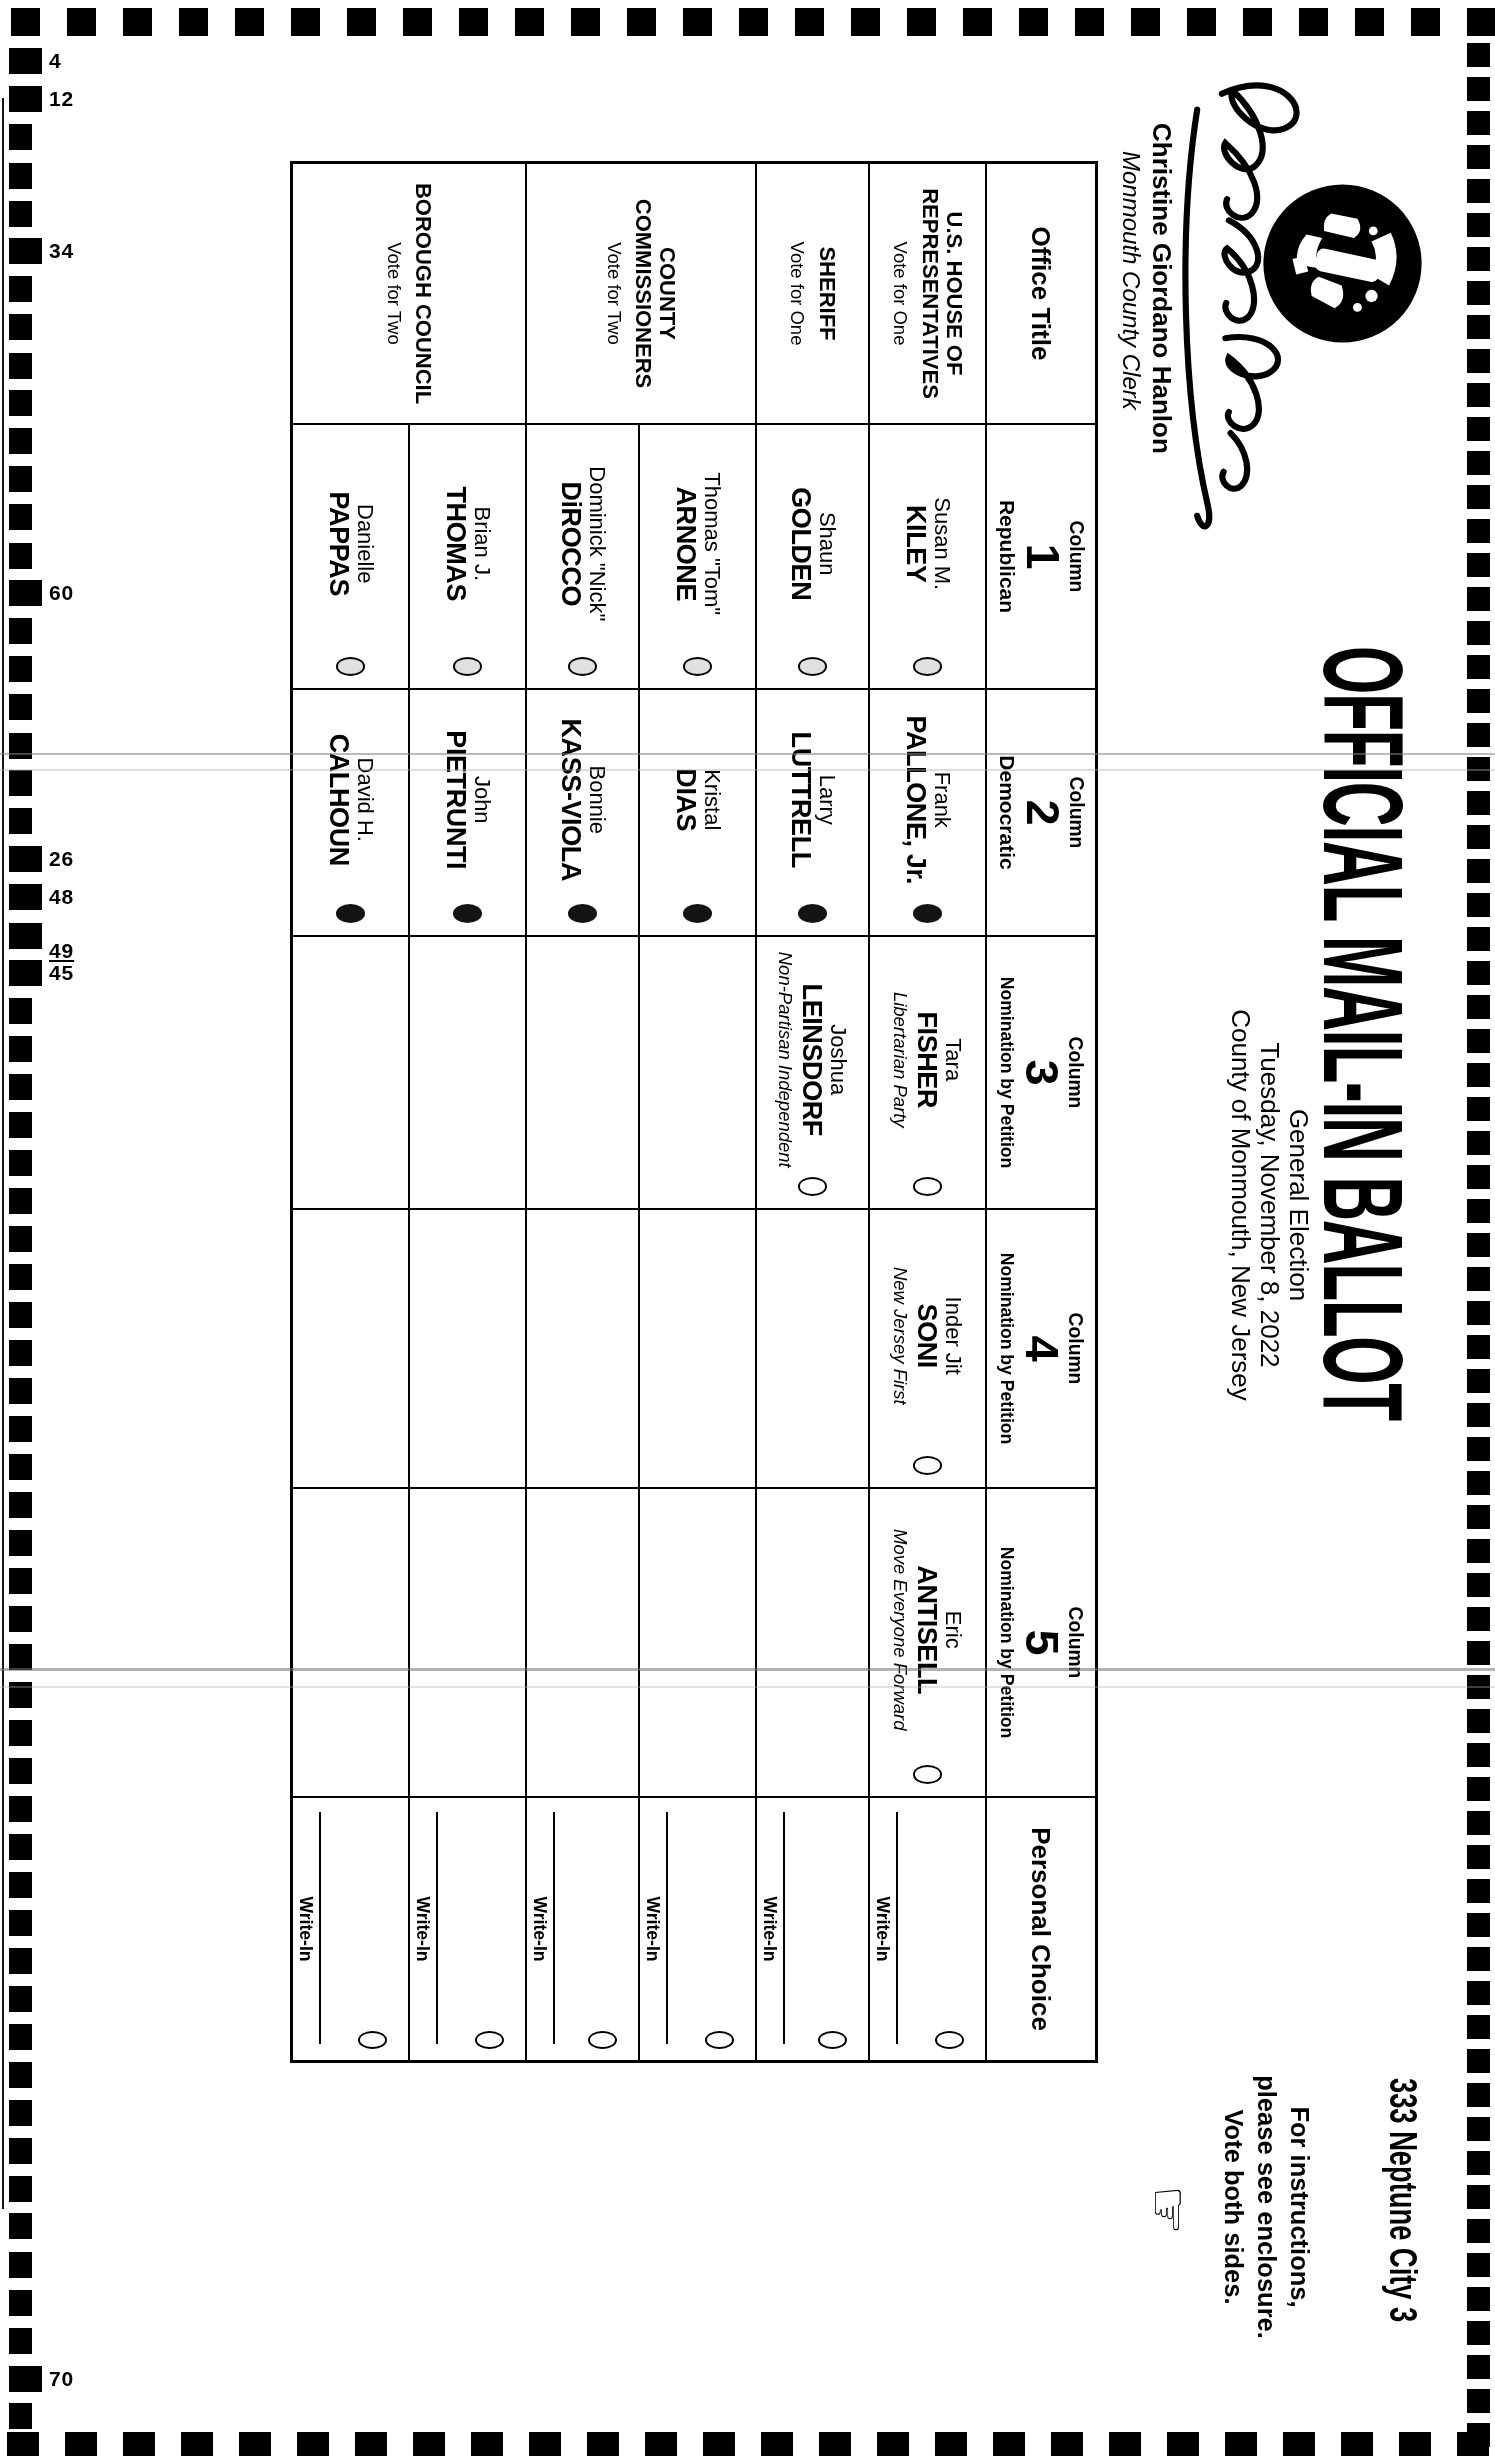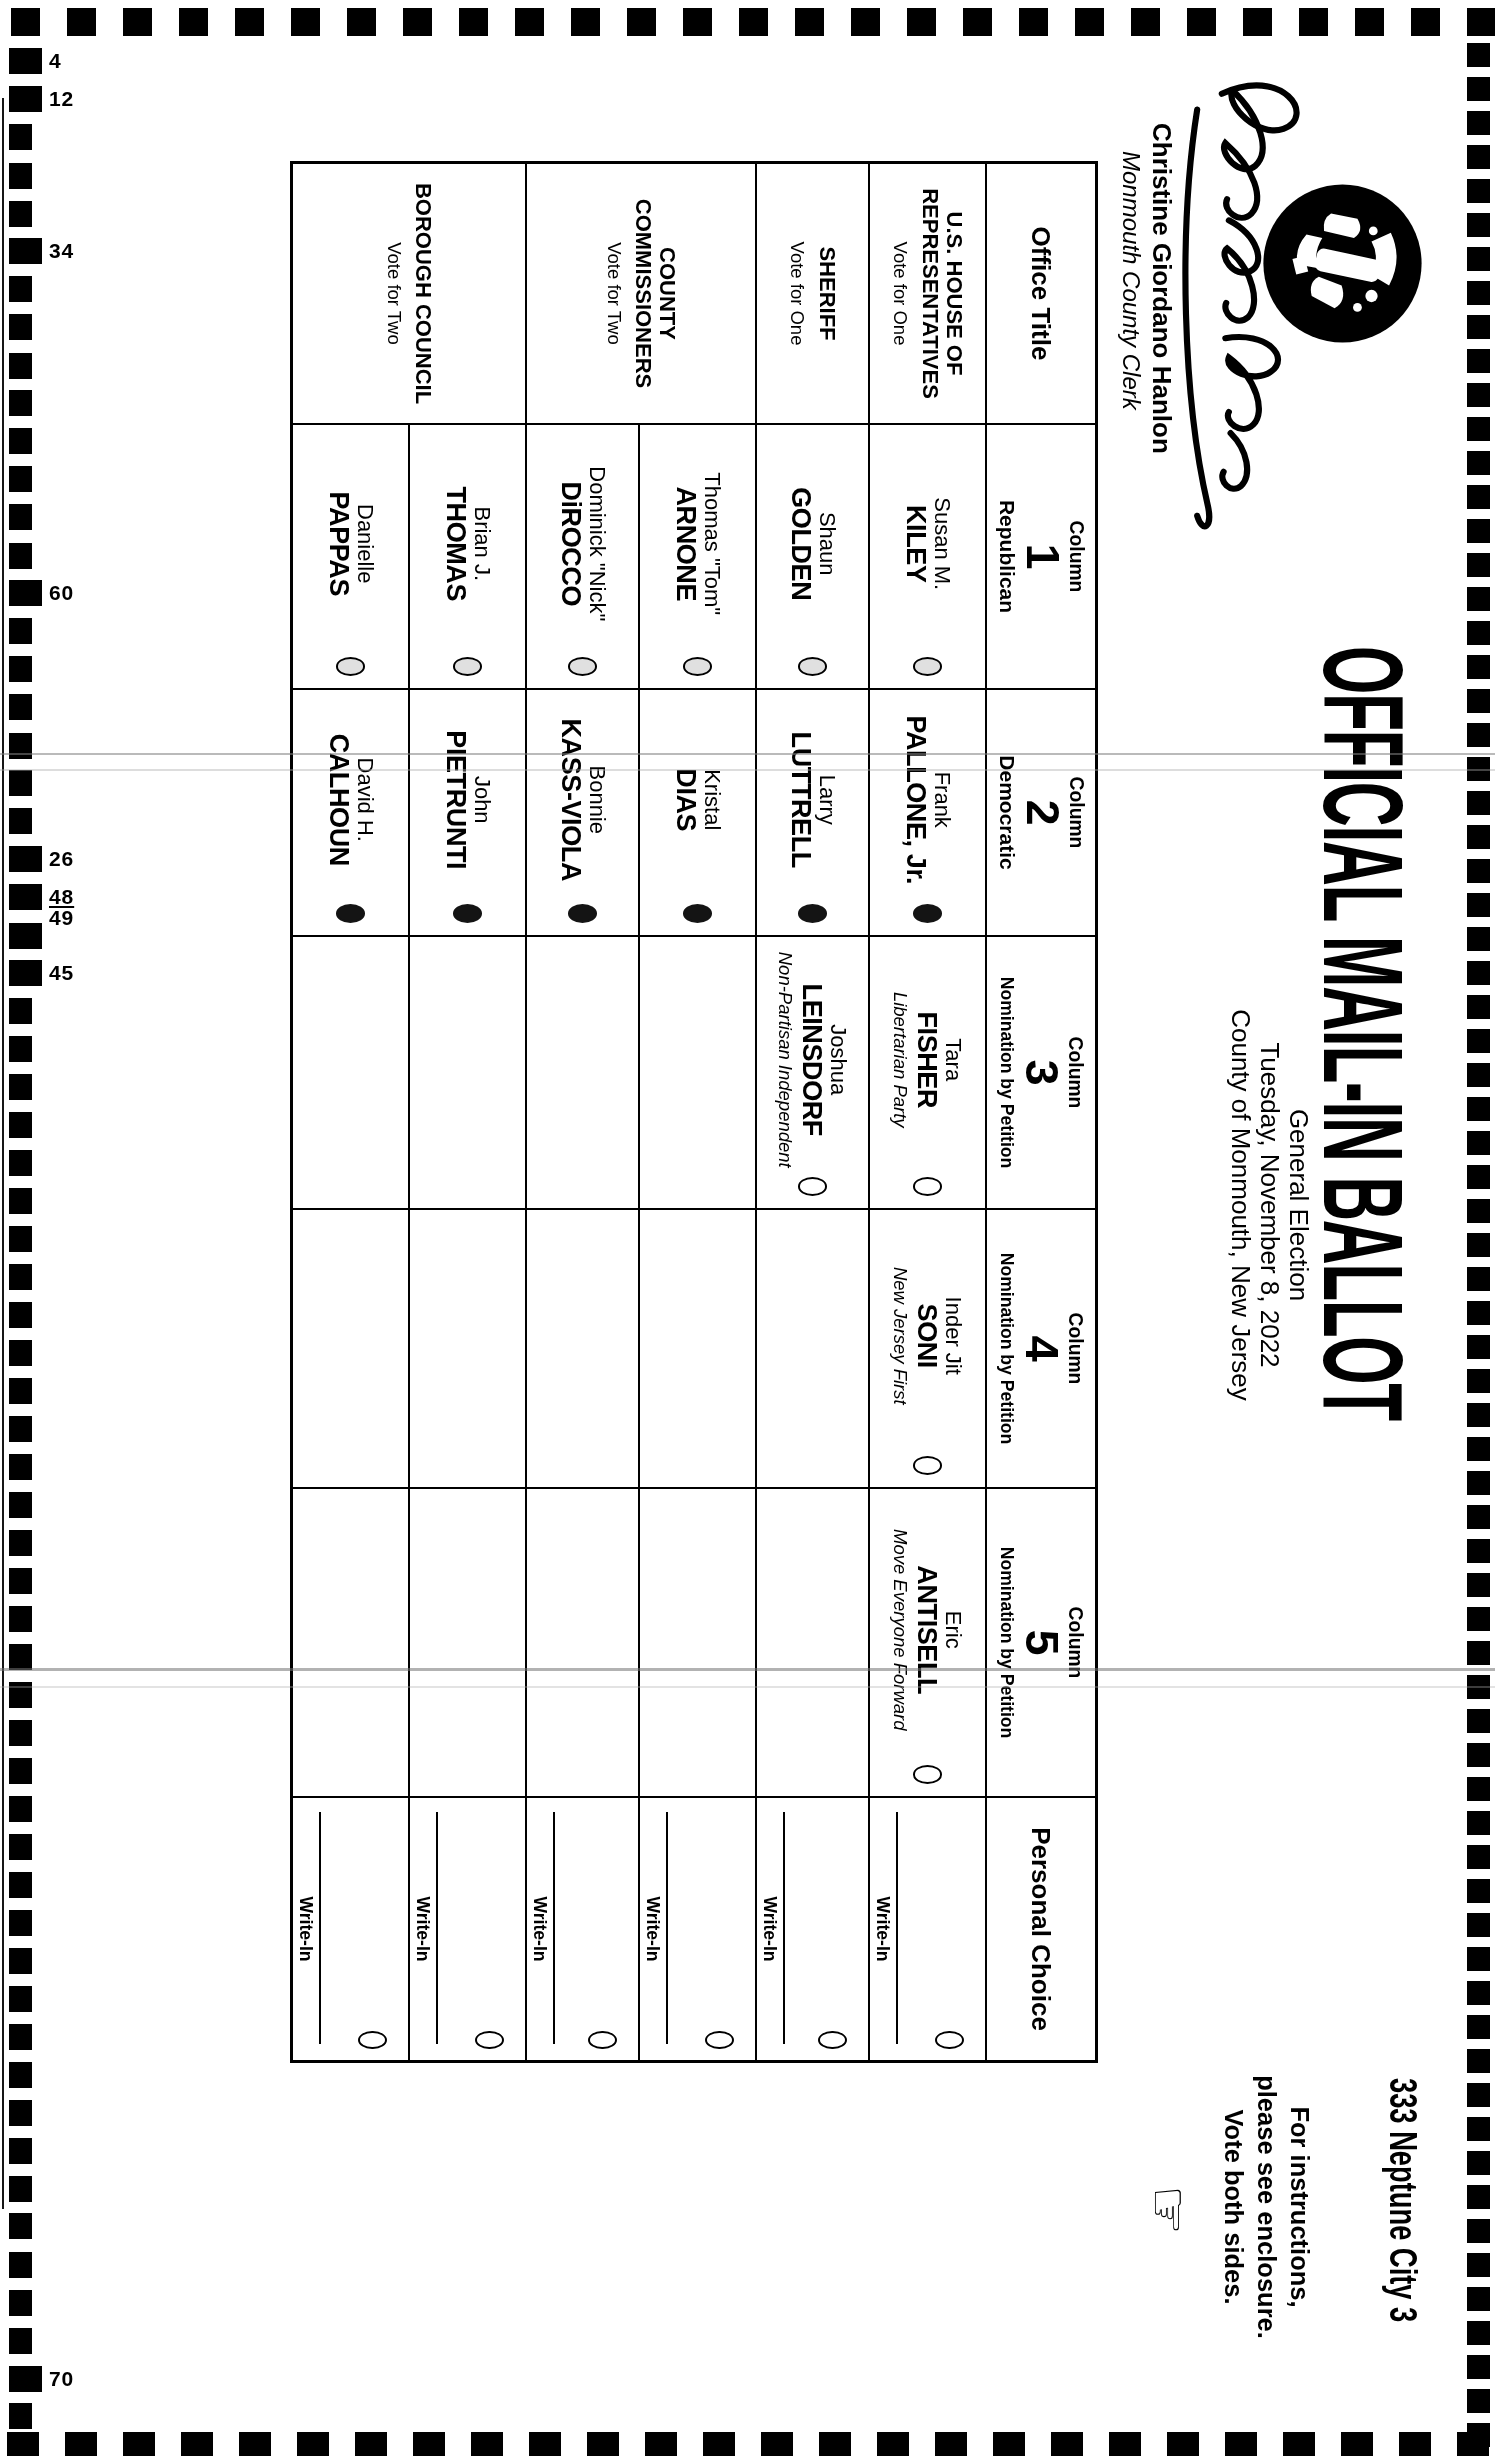--- a/index.html
+++ b/index.html
@@ -110,23 +110,23 @@
     <span class="mark-label" style="top: 580px;">60</span>
     <div class="mark" style="top: 618px; width: 23px;"></div>
     <div class="mark" style="top: 656px; width: 23px;"></div>
     <div class="mark" style="top: 694px; width: 23px;"></div>
     <div class="mark" style="top: 733px; width: 23px;"></div>
     <div class="mark" style="top: 770px; width: 23px;"></div>
     <div class="mark" style="top: 808px; width: 23px;"></div>
     <div class="mark" style="top: 846px; width: 33px;"></div>
     <span class="mark-label" style="top: 846px;">26</span>
     <div class="mark" style="top: 884px; width: 33px;"></div>
-    <span class="mark-label" style="top: 884px; text-decoration: underline;">48</span>
+    <span class="mark-label" style="top: 884px;">48</span>
     <div class="mark" style="top: 923px; width: 33px;"></div>
-    <span class="mark-label" style="top: 905px;">49</span>
+    <span class="mark-label" style="top: 938px; text-decoration: underline;">49</span>
     <div class="mark" style="top: 960px; width: 33px;"></div>
     <span class="mark-label" style="top: 960px;">45</span>
     <div class="mark" style="top: 998px; width: 23px;"></div>
     <div class="mark" style="top: 1036px; width: 23px;"></div>
     <div class="mark" style="top: 1074px; width: 23px;"></div>
     <div class="mark" style="top: 1112px; width: 23px;"></div>
     <div class="mark" style="top: 1150px; width: 23px;"></div>
     <div class="mark" style="top: 1188px; width: 23px;"></div>
     <div class="mark" style="top: 1226px; width: 23px;"></div>
     <div class="mark" style="top: 1264px; width: 23px;"></div>

